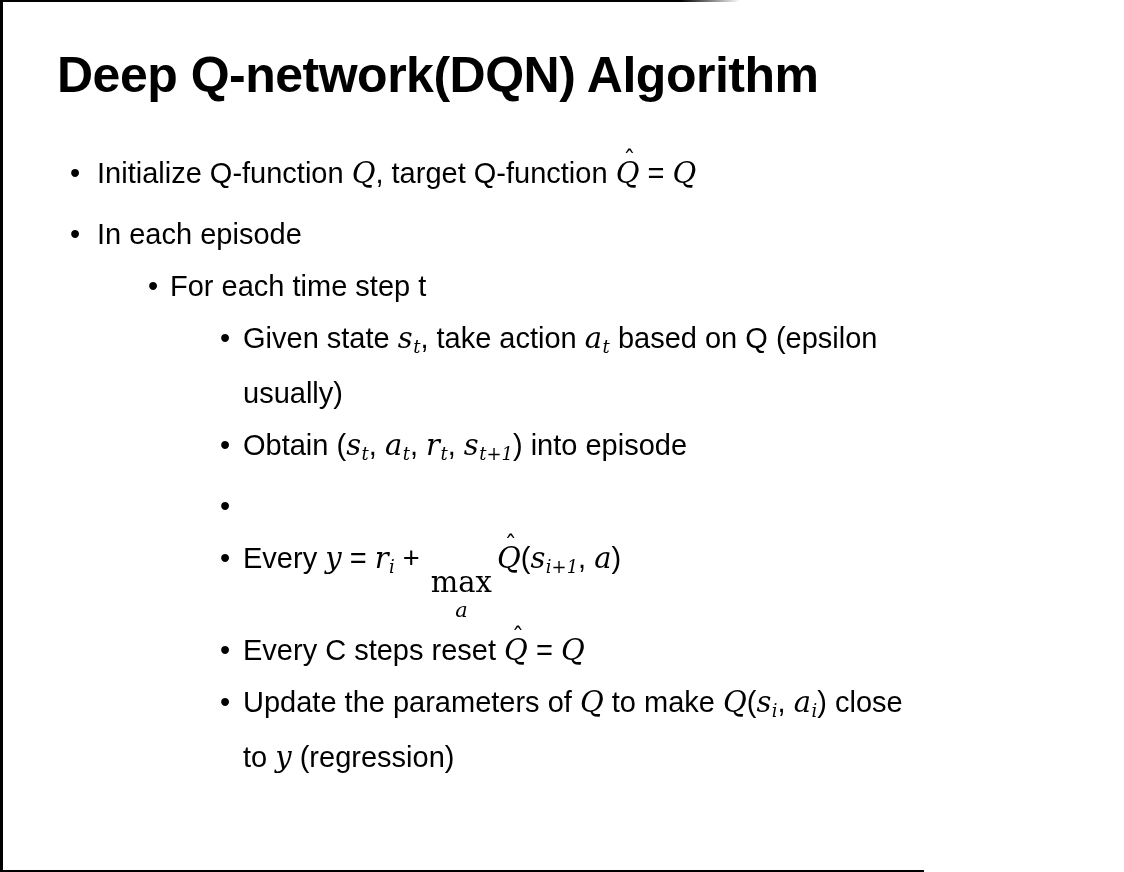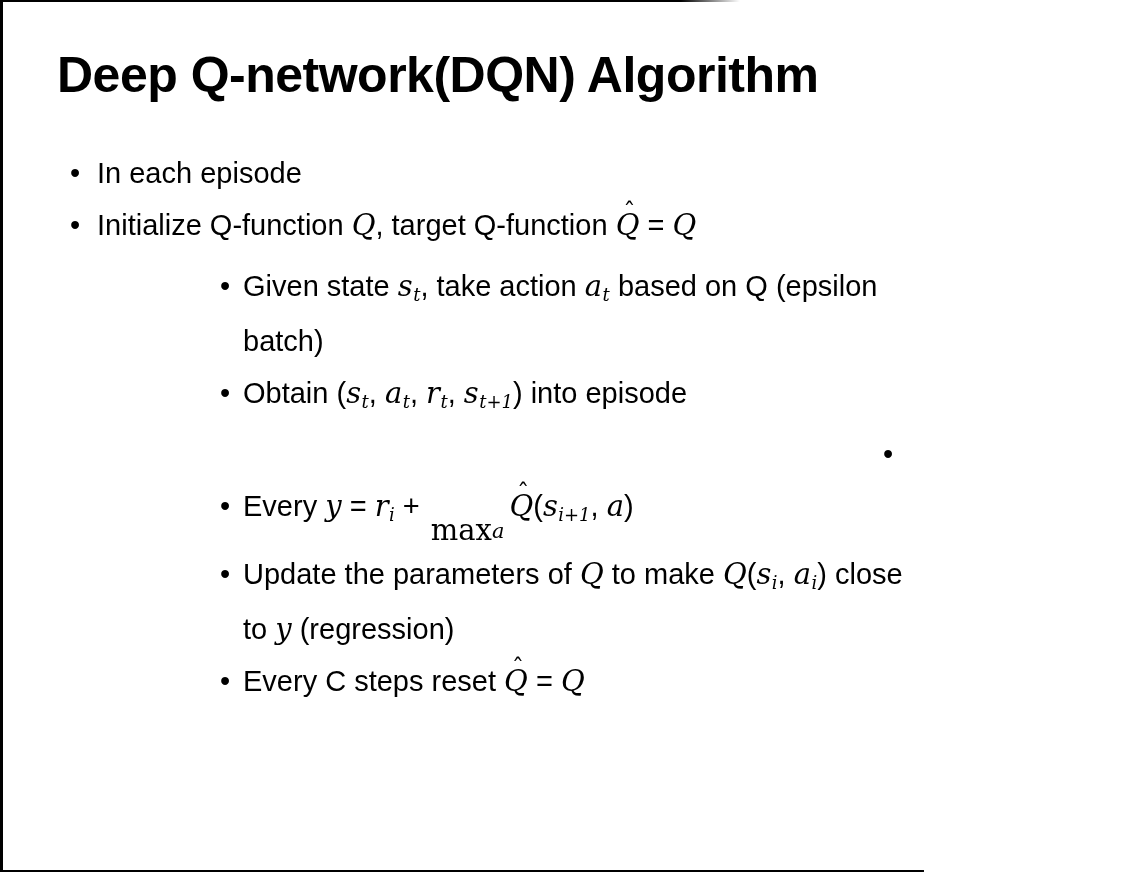--- a/index.html
+++ b/index.html
@@ -41,21 +41,21 @@
     left: 0;
     top: 150px;
     right: 18px;
     font-size: 29px;
     line-height: 46px;
   }
   .bullet { display: flex; align-items: flex-start; }
   .b1 { padding-left: 70px;  margin-bottom: 6px; }
   .bullet.b1.first { margin-bottom: 15px; }
   .b2 { padding-left: 148px; margin-bottom: 6px; }
-  .b3 { padding-left: 220px; margin-bottom: 6px; justify-content: flex-end; }
+  .b3 { padding-left: 220px; margin-bottom: 6px; }
   .marker { flex: 0 0 auto; }
   .marker::before { content: "\2022"; }
   .b1 .marker { width: 27px; }
   .b2 .marker { width: 22px; }
   .b3 .marker { width: 23px; }
   .content { flex: 1 1 auto; }
   .math {
     font-family: "DejaVu Serif", serif;
     font-style: italic;
   }
@@ -72,21 +72,21 @@
     position: absolute;
     left: 58%;
     top: -0.52em;
     transform: translateX(-50%);
     font-style: normal;
     font-family: "DejaVu Serif", serif;
     font-size: 0.85em;
   }
   .understack {
     display: inline-flex;
-    flex-direction: row;
+    flex-direction: column;
     align-items: center;
     vertical-align: -0.82em;
     line-height: 1;
     margin: 0 5px 0 3px;
   }
   .under-top { font-family: "DejaVu Serif", serif; font-style: normal; }
   .under-bot {
     font-family: "DejaVu Serif", serif;
     font-style: italic;
     font-size: 0.72em;
@@ -97,48 +97,52 @@
 <body>
 
 <div class="slide">
   <div class="edge edge-left"></div>
   <div class="edge edge-top"></div>
   <div class="edge edge-bottom"></div>
 
   <h1 class="title">Deep Q-network(DQN) Algorithm</h1>
 
   <div class="bullets">
+      <div class="bullet b1 first">
+        <span class="marker"></span>
+        <span class="content"><span>Initialize Q-function </span><span class="math">Q</span><span>, target Q-function </span><span class="math hat">Q</span><span> = </span><span class="math">Q</span></span>
+      </div>
       <div class="bullet b1">
         <span class="marker"></span>
         <span class="content"><span>In each episode</span></span>
       </div>
-      <div class="bullet b1 first">
+      <div class="bullet b2">
         <span class="marker"></span>
-        <span class="content"><span>Initialize Q-function </span><span class="math">Q</span><span>, target Q-function </span><span class="math hat">Q</span><span> = </span><span class="math">Q</span></span>
+        <span class="content"><span>For each time step t</span></span>
       </div>
       <div class="bullet b3">
         <span class="marker"></span>
-        <span class="content"><span>Given state </span><span class="math">s</span><span class="subscript">t</span><span>, take action </span><span class="math">a</span><span class="subscript">t</span><span> based on Q (epsilon</span><br><span>batch)</span></span>
+        <span class="content"><span>Given state </span><span class="math">s</span><span class="subscript">t</span><span>, take action </span><span class="math">a</span><span class="subscript">t</span><span> based on Q (epsilon</span><br><span>usually)</span></span>
       </div>
       <div class="bullet b3">
         <span class="marker"></span>
         <span class="content"><span>Obtain (</span><span class="math">s</span><span class="subscript">t</span><span>, </span><span class="math">a</span><span class="subscript">t</span><span>, </span><span class="math">r</span><span class="subscript">t</span><span>, </span><span class="math">s</span><span class="subscript">t+1</span><span>) into episode</span></span>
       </div>
       <div class="bullet b3">
         <span class="marker"></span>
       </div>
       <div class="bullet b3">
         <span class="marker"></span>
         <span class="content"><span>Every </span><span class="math">y</span><span> = </span><span class="math">r</span><span class="subscript">i</span><span> + </span><span class="understack">
             <span class="under-top">max</span>
             <span class="under-bot">a</span>
           </span><span class="math hat">Q</span><span>(</span><span class="math">s</span><span class="subscript">i+1</span><span>, </span><span class="math">a</span><span>)</span></span>
       </div>
       <div class="bullet b3">
         <span class="marker"></span>
-        <span class="content"><span>Update the parameters of </span><span class="math">Q</span><span> to make </span><span class="math">Q</span><span>(</span><span class="math">s</span><span class="subscript">i</span><span>, </span><span class="math">a</span><span class="subscript">i</span><span>) close</span><br><span>to </span><span class="math">y</span><span> (regression)</span></span>
+        <span class="content"><span>Every C steps reset </span><span class="math hat">Q</span><span> = </span><span class="math">Q</span></span>
       </div>
       <div class="bullet b3">
         <span class="marker"></span>
-        <span class="content"><span>Every C steps reset </span><span class="math hat">Q</span><span> = </span><span class="math">Q</span></span>
+        <span class="content"><span>Update the parameters of </span><span class="math">Q</span><span> to make </span><span class="math">Q</span><span>(</span><span class="math">s</span><span class="subscript">i</span><span>, </span><span class="math">a</span><span class="subscript">i</span><span>) close</span><br><span>to </span><span class="math">y</span><span> (regression)</span></span>
       </div>
     </div>
 </div>
 
 </body></html>

